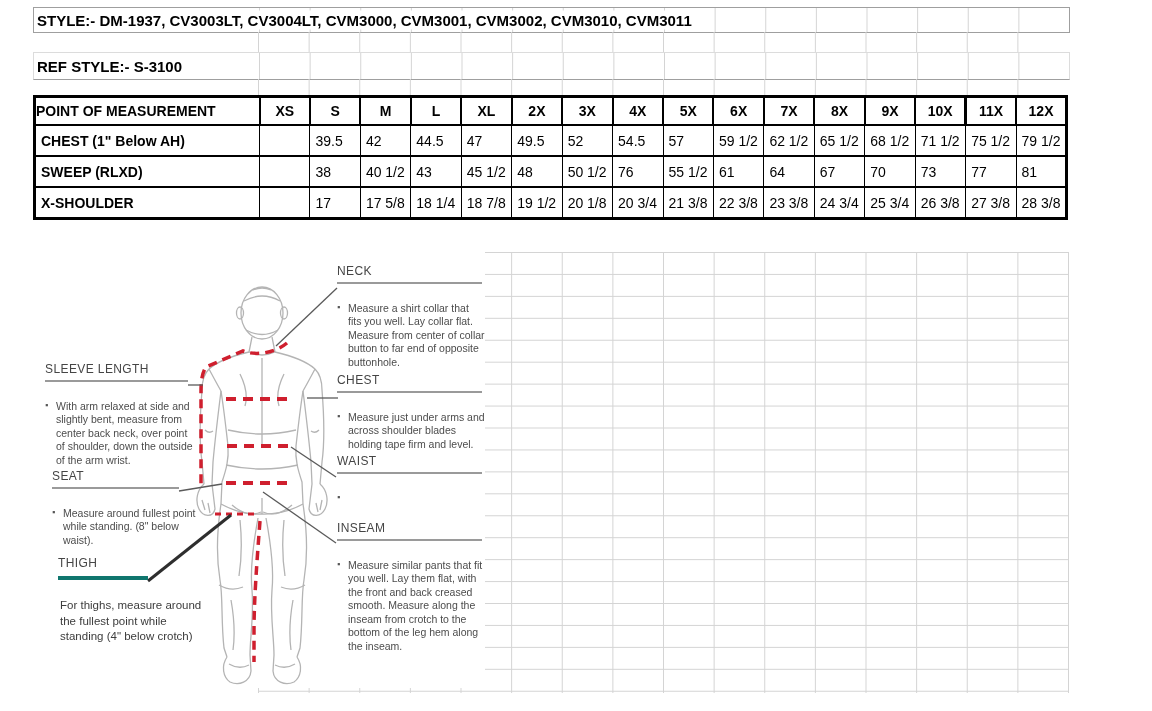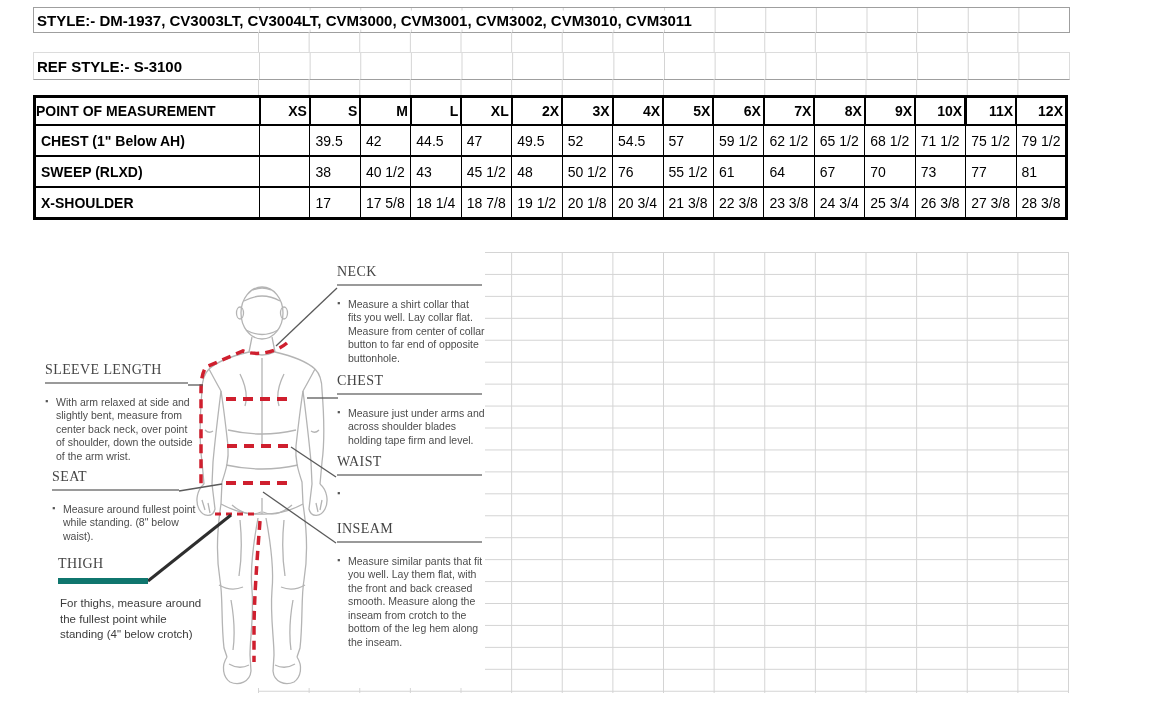--- a/index.html
+++ b/index.html
@@ -32,37 +32,37 @@
   .row-ref{top:45px;height:26px;border-top:1px solid #dcdcdc;border-bottom:1px solid #9f9f9f;
            border-left:1px solid #dcdcdc;border-right:1px solid #dcdcdc;}
   .row-gap2{top:72px;height:16px;}
   .band-text{position:absolute;left:0;top:50%;transform:translateY(-50%);
     background:#fff;padding:1px 8px 1px 3px;font-size:15px;font-weight:bold;white-space:nowrap;}
 
   
   table.size{position:absolute;left:33px;top:95px;width:1035px;border-collapse:collapse;
     table-layout:fixed;border:3px solid #000;}
   table.size th,table.size td{overflow:hidden;white-space:nowrap;}
-  table.size th{border:2.5px solid #000;font-size:14px;font-weight:bold;text-align:right;
+  table.size th{border:2.5px solid #000;font-size:14px;font-weight:bold;text-align:center;
     height:24px;padding:1px 2px;}
   table.size th.first{text-align:left;padding-left:0;}
   table.size th.tl{border-left:3.5px solid #000;}
   table.size td{border-top:2.5px solid #000;border-bottom:2.5px solid #000;
     border-left:1.5px solid #000;border-right:1.5px solid #000;
     height:27px;font-size:14px;text-align:left;padding:1px 2px 1px 5px;}
   table.size td.lbl{font-weight:bold;}
 
   
   .diagram-box{position:absolute;left:35px;top:252px;width:450px;height:436px;background:#fff;}
   svg.overlay{position:absolute;left:0;top:0;pointer-events:none;}
 
   .guide{position:absolute;}
-  .gtitle{font-size:14px;letter-spacing:.4px;color:var(--guide-title);
-    border-bottom:2px solid #9a9a9a;padding-bottom:4px;margin-bottom:12px;font-family:Liberation Serif, serif;}
-  .guide.thigh .gtitle{border-bottom:6px solid #0f766e;padding-bottom:6px;}
+  .gtitle{font-size:12px;letter-spacing:.4px;color:var(--guide-title);
+    border-bottom:2px solid #9a9a9a;padding-bottom:4px;margin-bottom:18px;}
+  .guide.thigh .gtitle{border-bottom:4px solid #0f766e;padding-bottom:6px;}
   .gtext{position:relative;font-size:10.5px;line-height:1.28;color:var(--guide-text);
     padding-left:11px;}
   .gtext.nobullet{padding-left:2px;font-size:11.5px;line-height:1.35;color:#3c3c3c;}
   .bullet{position:absolute;left:0;top:0;font-size:9px;color:#555;}
 </style>
 </head>
 <body>
 
 <div class="page">
 

